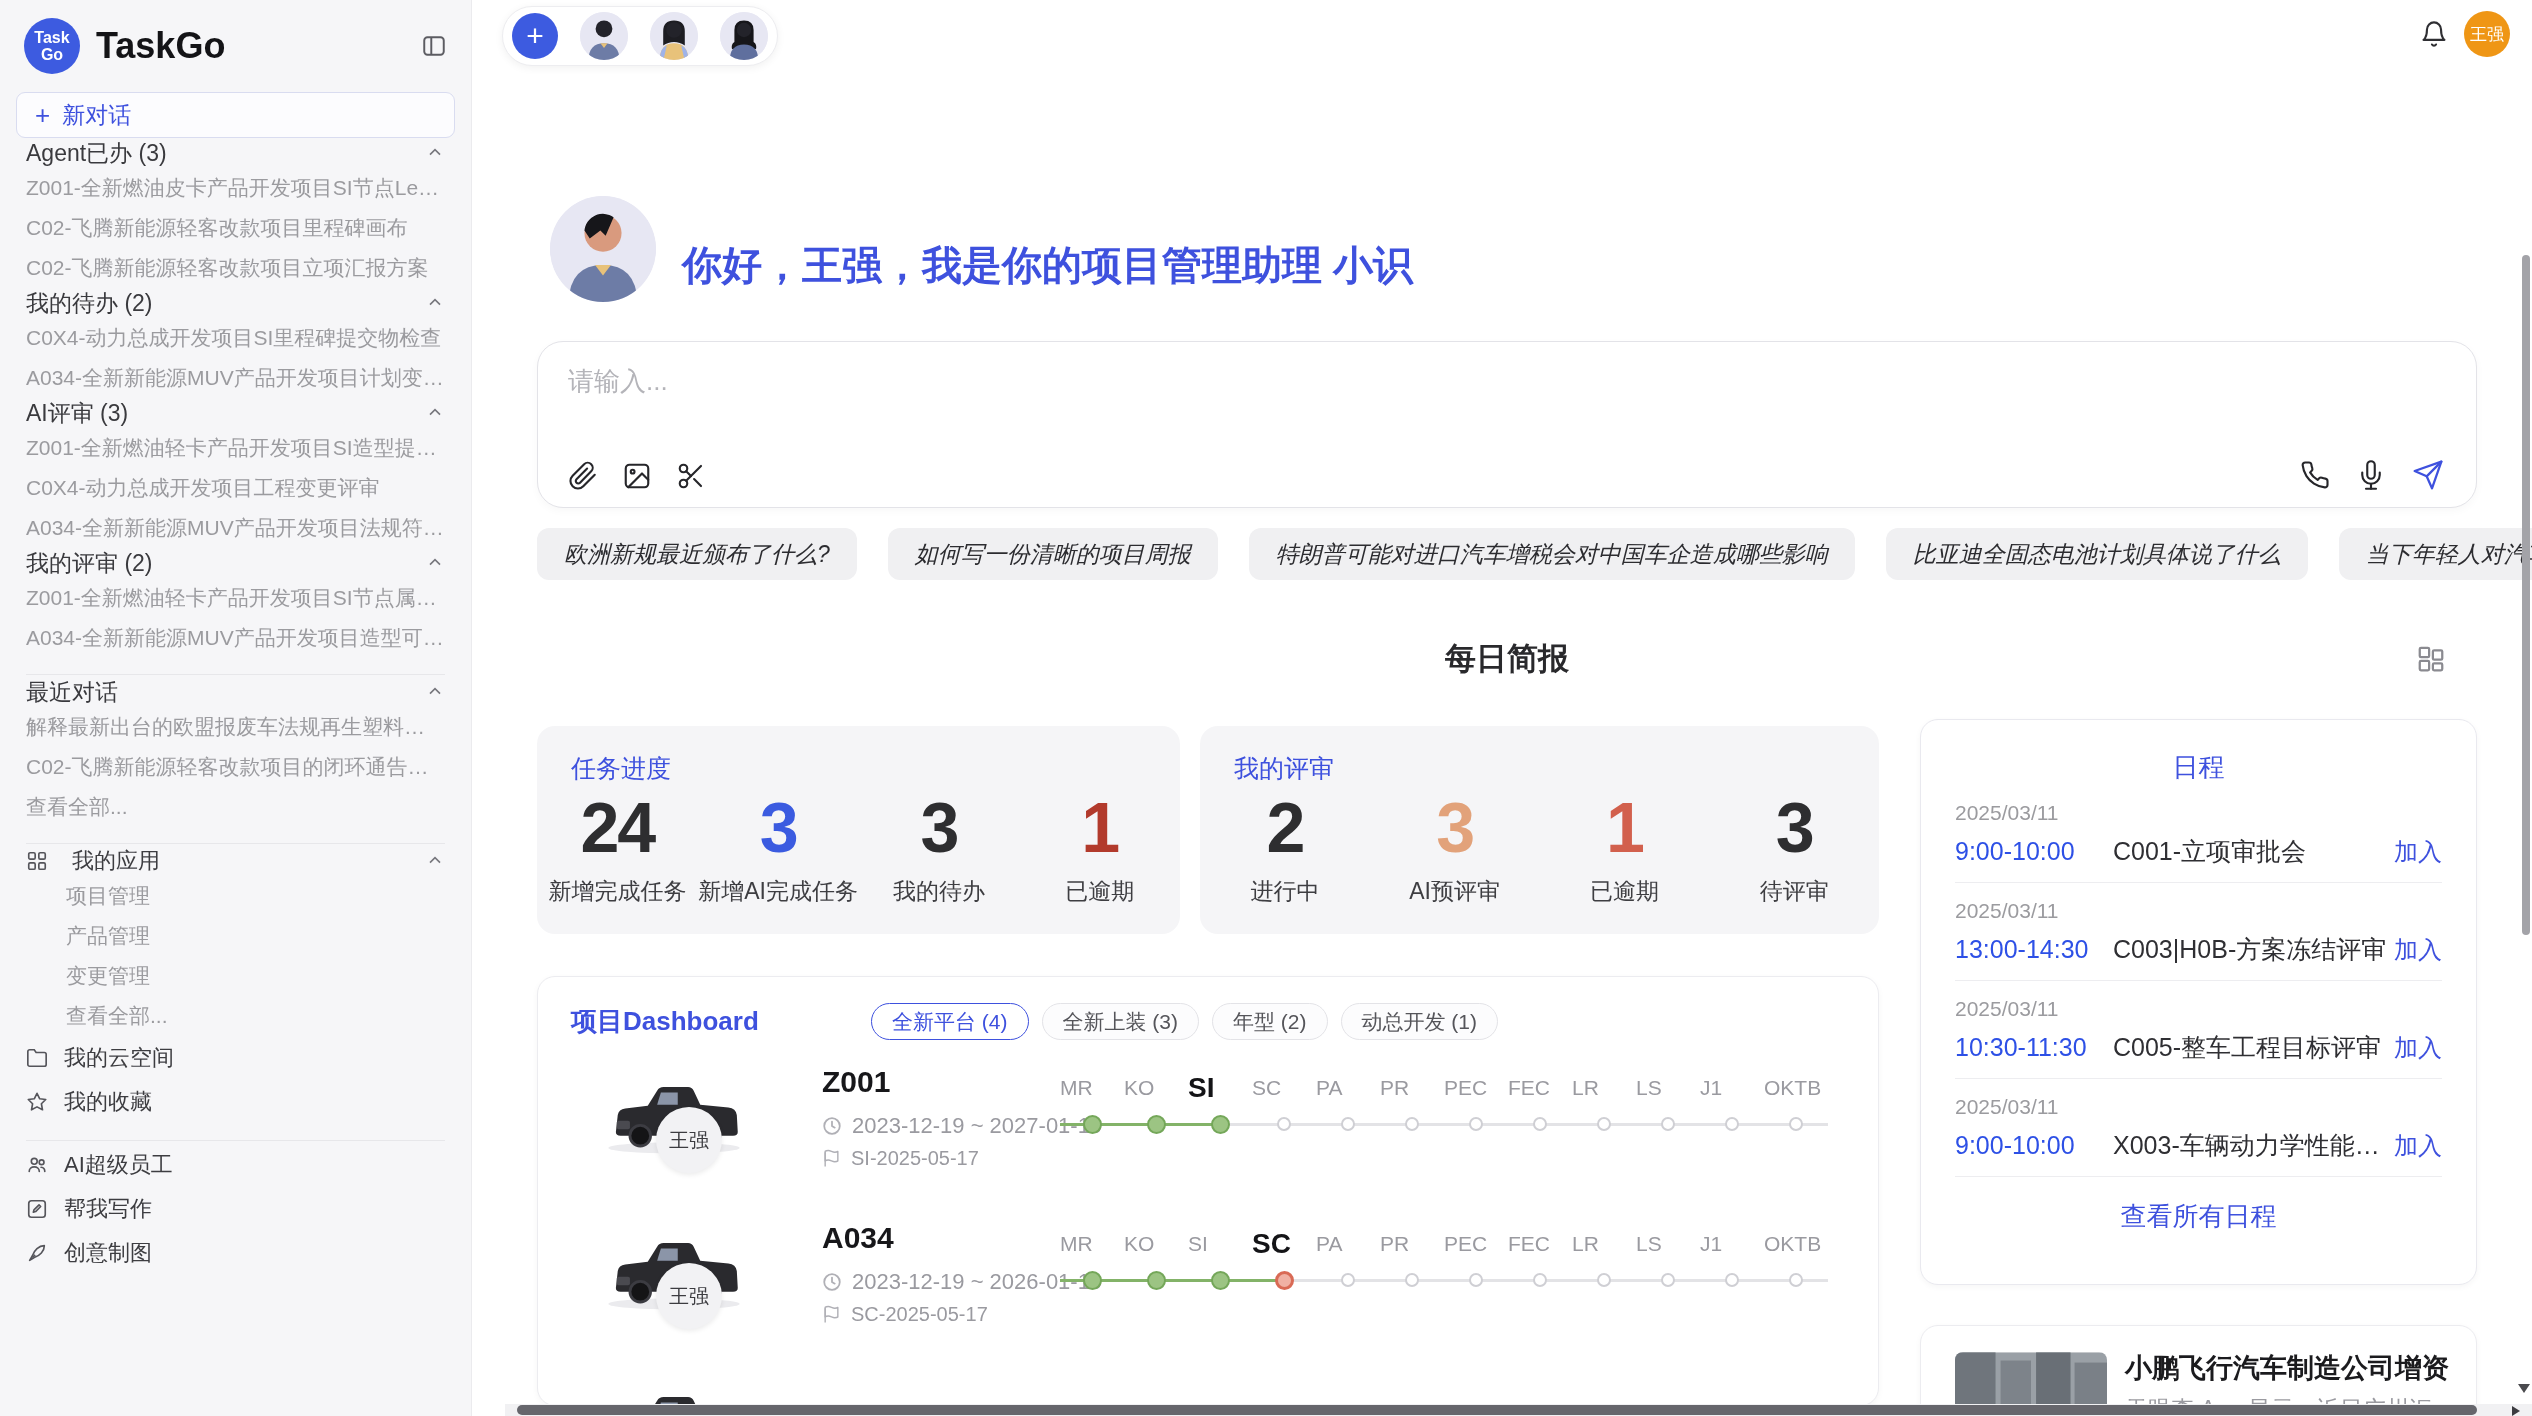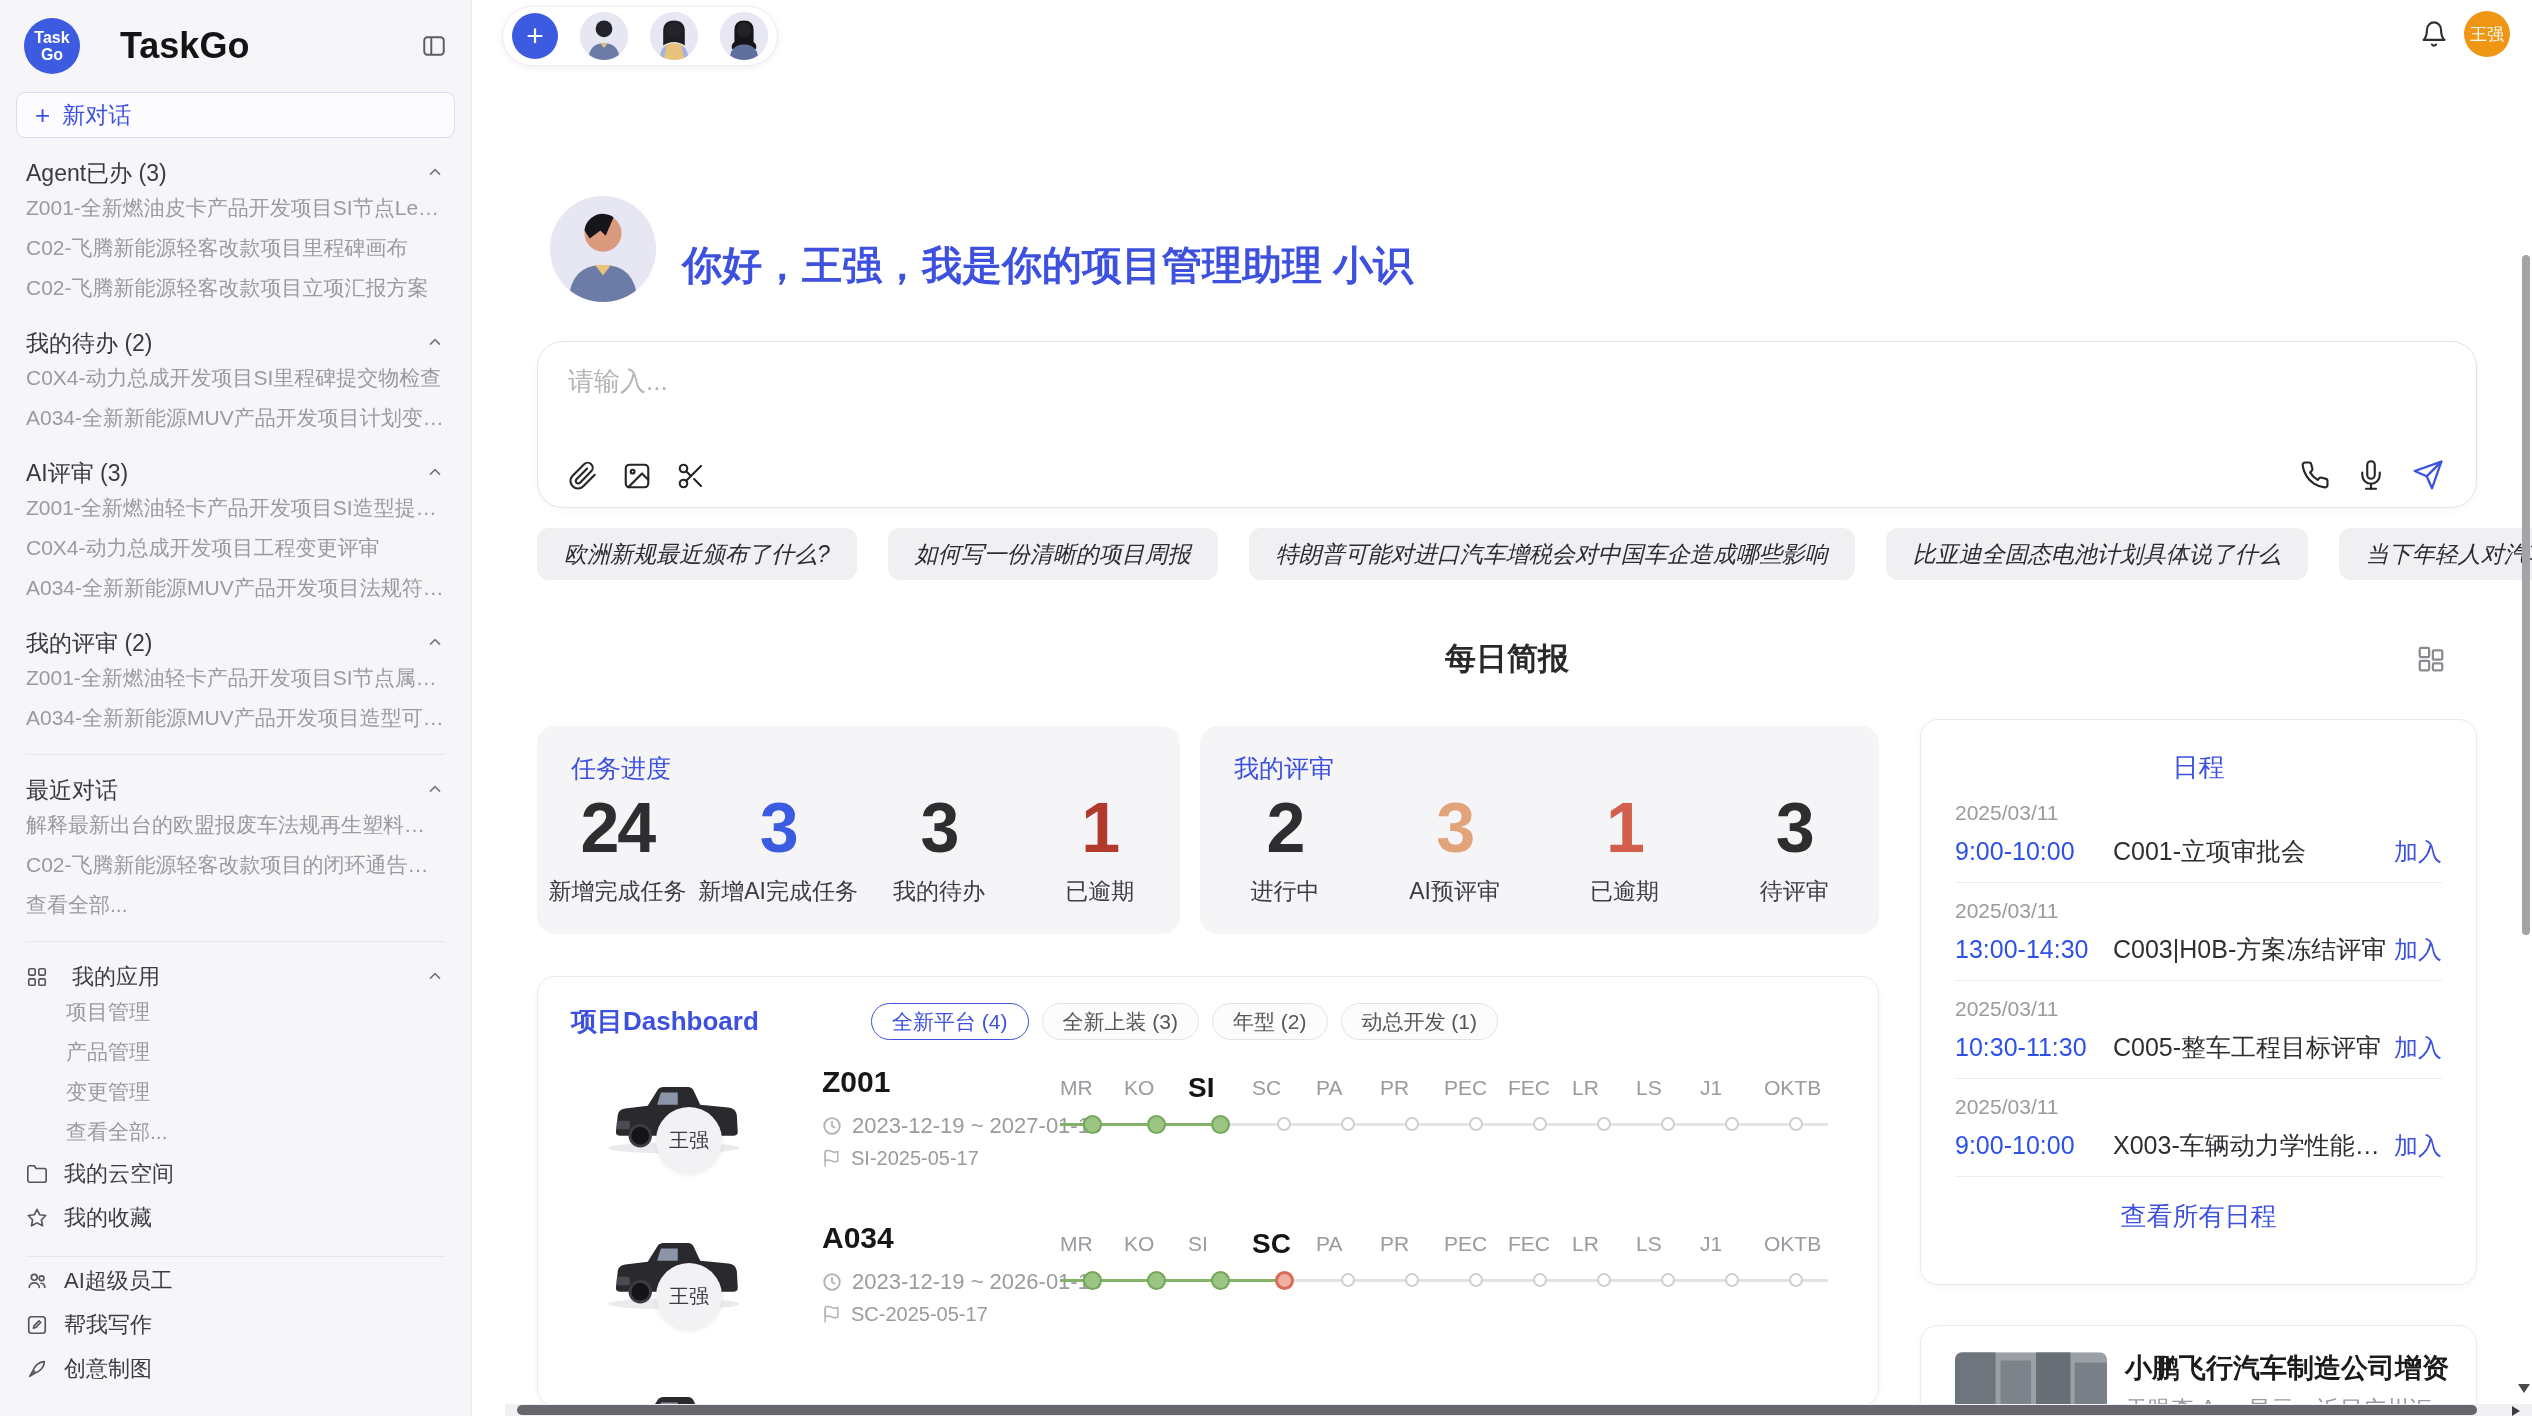--- a/index.html
+++ b/index.html
@@ -4,32 +4,32 @@
 <style>
   * { box-sizing: border-box; margin: 0; padding: 0; }
   html,body { width:2532px; height:1416px; overflow:hidden;
     font-family:"Liberation Sans","DejaVu Sans",sans-serif; background:#fff; color:#2e2e30; }
   svg { display:block; }
   .ellip { white-space:nowrap; overflow:hidden; text-overflow:ellipsis; }
 
   
   .sidebar { position:absolute; left:0; top:0; width:472px; height:1416px;
     background:#f6f6f8; border-right:1px solid #ebebee; overflow:hidden; }
-  .side-head { height:92px; display:flex; align-items:center; padding:0 24px;gap:24px; }
+  .side-head { height:92px; display:flex; align-items:center; padding:0 24px; }
   .logo { width:56px; height:56px; border-radius:50%; background:#3d5be0; color:#fff;
     display:flex; flex-direction:column; align-items:center; justify-content:center;
     font-size:16px; font-weight:700; line-height:17px; }
   .app-title { font-size:36px; font-weight:800; color:#141417; margin-left:16px; flex:1; }
   .panel-btn { color:#5c5c62; cursor:pointer; }
   .new-chat { margin:0 16px; height:46px; border:1.5px solid #d9dcf0; background:#fcfcfe;
     border-radius:9px; display:flex; align-items:center; padding:0 18px; gap:12px;
     color:#3e51de; font-size:23px; cursor:pointer; }
   .new-chat .plus { font-size:26px; font-weight:400; }
   .side-scroll { padding:0 26px; }
-  .sec { margin-top:20px; }
+  .sec { }
   .sec-h { display:flex; align-items:center; justify-content:space-between; height:30px; cursor:pointer; }
   .sec-t { font-size:23px; color:#3a3a3e; }
   .chev { color:#77777d; }
   .sec-i { font-size:21px; color:#9b9b9f; line-height:40px; cursor:pointer; }
   .sdiv { height:1px; background:#e7e7ea; margin:16px 0 2px; }
   .side-row { display:flex; align-items:center; gap:16px; height:44px; font-size:22px;
     color:#3d3d41; cursor:pointer; }
   .side-row .ric { color:#55555b; }
   .sub-i { font-size:21px; color:#9b9b9f; line-height:40px; padding-left:40px; cursor:pointer; }
 

